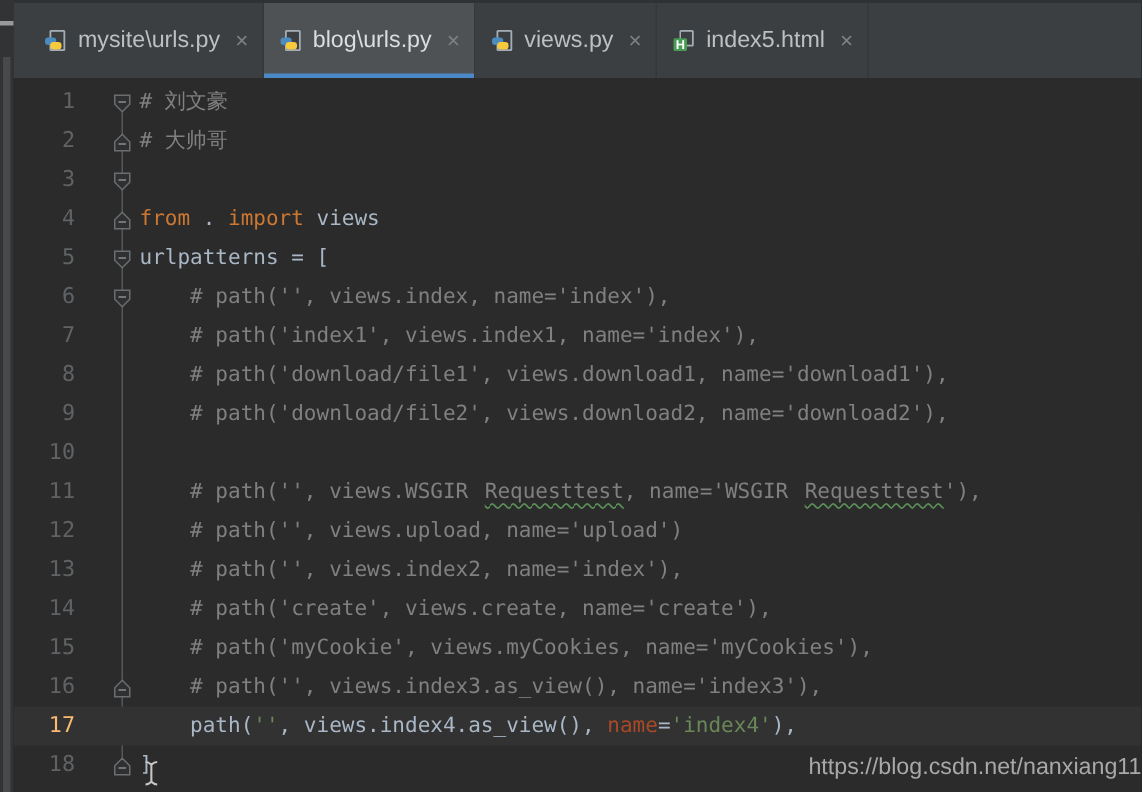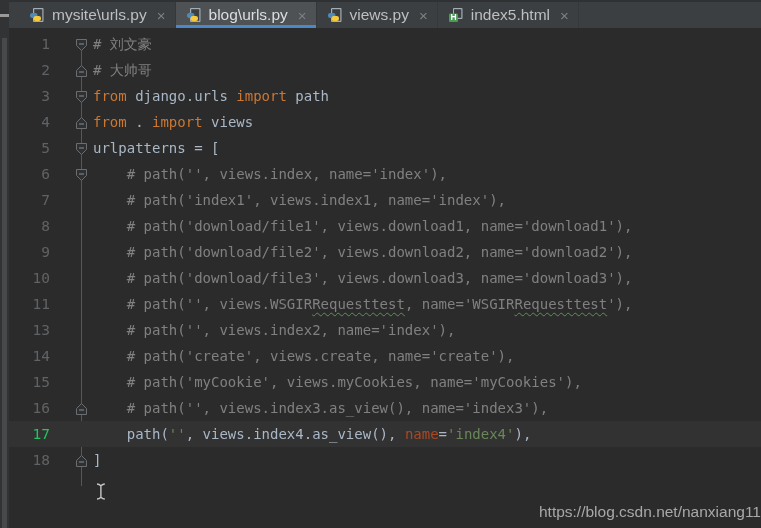--- a/index.html
+++ b/index.html
@@ -10,21 +10,21 @@
   }
   
   .left-strip{width:9px;height:528px;background:#313335;position:relative;flex:none;}
   .left-strip .band{position:absolute;left:2px;top:38px;bottom:0;width:5px;background:#47494B;}
   .left-strip .dash{position:absolute;left:0;top:14px;width:9px;height:3px;background:#9A9A9A;}
 
   .main{flex:1;display:flex;flex-direction:column;min-width:0;}
 
   
   .tab-bar{
-    height:28px;background:var(--tab-bar-bg,#3C3F41);
+    height:52px;background:var(--tab-bar-bg,#3C3F41);
     display:flex;align-items:stretch;padding-left:10px;flex:none;
     border-top:2px solid #2F3133;box-sizing:border-box;text-align:right;
   }
   .tab{
     display:flex;align-items:center;gap:7px;padding:0 9px 0 10px;
     box-sizing:border-box;cursor:pointer;border-right:1px solid #353739;
     position:relative;
   }
   .tab.active{background:var(--active-tab-bg,#4E5254);}
   .tab.active::after{
@@ -42,32 +42,33 @@
     padding-top:3px;box-sizing:border-box;overflow:hidden;
     font-family:"DejaVu Sans Mono",monospace;
   }
   .fold-line{position:absolute;left:72px;top:16px;width:1px;height:442px;background:#54585A;z-index:0;}
   .row{display:flex;height:26px;position:relative;z-index:1;}
   .row.current{background:var(--current-line-bg,#323232);}
   .num{
     width:41px;flex:none;text-align:right;color:var(--gutter-number,#606366);
     font-size:14.5px;line-height:26px;user-select:none;
   }
-  .row.current .num{color:#22c55e;}
+  .row.current .num{color:#fdba74;}
   .foldcol{width:43px;flex:none;position:relative;}
   .fold-marker{position:absolute;left:25px;top:6px;cursor:pointer;}
   .code{white-space:pre;font-size:14px;line-height:26px;color:var(--plain,#A9B7C6);}
   .code .k{color:var(--keyword,#CC7832);}
   .code .s{color:var(--string,#6A8759);}
   .code .cm{color:var(--comment,#808080);}
   .code .pm{color:var(--param,#AA4926);}
   .code .typo{
     text-decoration-line:underline;text-decoration-style:wavy;
     text-decoration-color:#5C9158;text-decoration-thickness:1px;
     text-underline-offset:3px;
+    margin-left:11px;
   }
   .ibeam{position:absolute;left:86px;top:454px;z-index:2;pointer-events:none;}
   .watermark{
     position:absolute;right:0;bottom:7px;z-index:3;
     font-size:15.5px;color:#A8A8A8;font-family:"Liberation Sans",sans-serif;
   }
 </style>
 </head>
 <body>
 
@@ -142,21 +143,20 @@
         <span class="code"><span class="cm"># 大帅哥</span></span>
       </div>
       <div class="row">
         <span class="num">3</span>
         <span class="foldcol">
           <span class="fold-marker"><svg width="13" height="14" viewBox="0 0 13 14">
               <path d="M1.5 1.5h10v6L6.5 12.5 1.5 7.5z" fill="#2E3032" stroke="#6A6E70"></path>
               <path d="M4 6h5" stroke="#8A8E90"></path>
             </svg></span>
         </span>
-        <span class="code"><span class="k">from</span><span> django.urls </span><span class="k">import</span><span> path</span></span>
       </div>
       <div class="row">
         <span class="num">4</span>
         <span class="foldcol">
           <span class="fold-marker"><svg width="13" height="14" viewBox="0 0 13 14">
               <path d="M1.5 12.5h10v-6L6.5 1.5 1.5 6.5z" fill="#2E3032" stroke="#6A6E70"></path>
               <path d="M4 8h5" stroke="#8A8E90"></path>
             </svg></span>
         </span>
         <span class="code"><span class="k">from</span><span> . </span><span class="k">import</span><span> views</span></span>
@@ -192,26 +192,30 @@
         <span class="code"><span class="cm">    # path('download/file1', views.download1, name='download1'),</span></span>
       </div>
       <div class="row">
         <span class="num">9</span>
         <span class="foldcol"></span>
         <span class="code"><span class="cm">    # path('download/file2', views.download2, name='download2'),</span></span>
       </div>
       <div class="row">
         <span class="num">10</span>
         <span class="foldcol"></span>
-        <span class="code"><span class="cm">    # path('download/file3', views.download3, name='download3'),</span></span>
       </div>
       <div class="row">
         <span class="num">11</span>
         <span class="foldcol"></span>
         <span class="code"><span class="cm">    # path('', views.WSGIR</span><span class="cm typo">Requesttest</span><span class="cm">, name='WSGIR</span><span class="cm typo">Requesttest</span><span class="cm">'),</span></span>
+      </div>
+      <div class="row">
+        <span class="num">12</span>
+        <span class="foldcol"></span>
+        <span class="code"><span class="cm">    # path('', views.upload, name='upload')</span></span>
       </div>
       <div class="row">
         <span class="num">13</span>
         <span class="foldcol"></span>
         <span class="code"><span class="cm">    # path('', views.index2, name='index'),</span></span>
       </div>
       <div class="row">
         <span class="num">14</span>
         <span class="foldcol"></span>
         <span class="code"><span class="cm">    # path('create', views.create, name='create'),</span></span>

